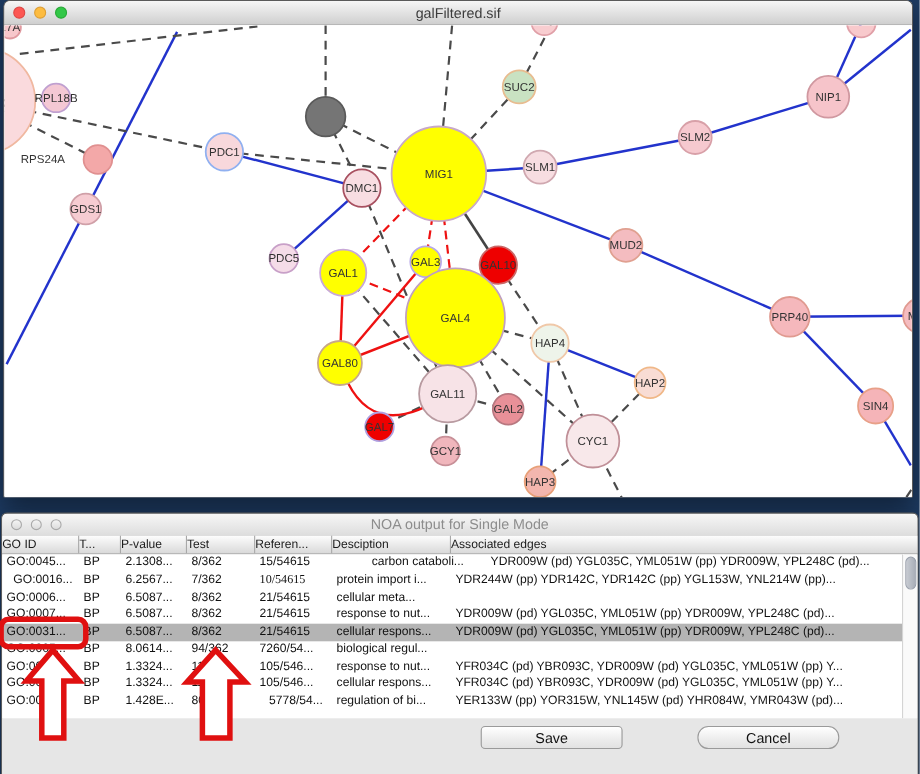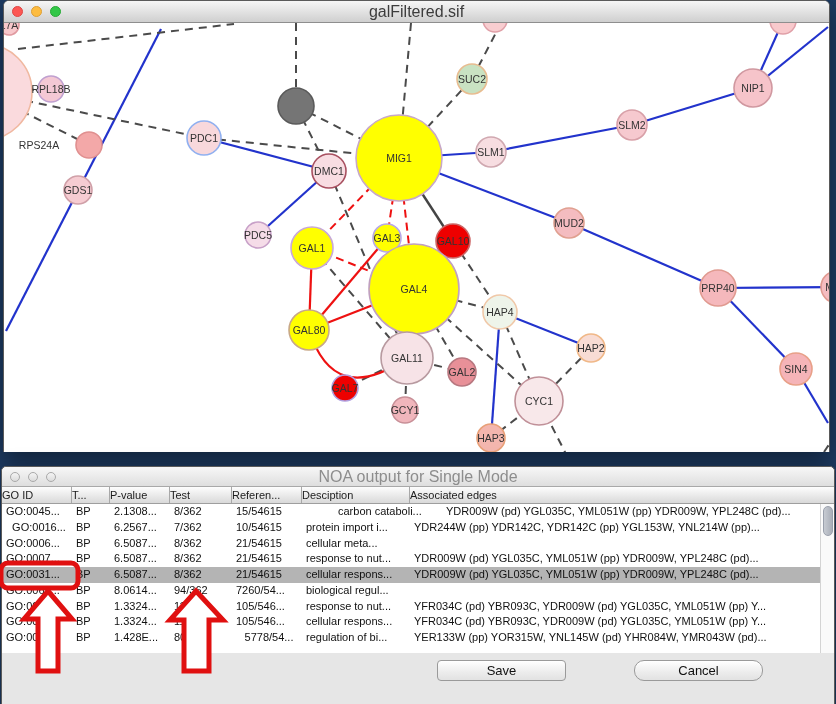--- a/index.html
+++ b/index.html
@@ -2,21 +2,21 @@
 <html><head>
 <meta charset="utf-8">
 <style>
   * { margin:0; padding:0; box-sizing:border-box; }
   html,body { width:836px; height:704px; overflow:hidden; }
   body { background:#1e3c64; font-family:"Liberation Sans", sans-serif; position:relative; }
 
   .window { position:absolute; background:#fff; border:1px solid #5a5a5a; box-shadow:0 8px 24px rgba(0,0,0,.45); }
   .titlebar { position:relative; height:22px; background:linear-gradient(#f6f6f6,#cfcfcf); border-bottom:1px solid #8e8e8e; border-radius:5px 5px 0 0; }
   .window { border-radius:6px 6px 0 0; }
-  .title { position:absolute; left:0; right:0; top:0; height:100%; display:flex; align-items:center; justify-content:center; font-size:16px; color:#3c3c3c; }
+  .title { position:absolute; left:0; right:0; top:0; height:100%; display:flex; align-items:center; justify-content:center; font-size:13px; color:#3c3c3c; }
   .title.inactive { color:#8d8d8d; }
   .tl-group { position:absolute; left:8px; top:0; height:100%; display:flex; align-items:center; gap:8px; z-index:2; }
   .tl { width:11px; height:11px; border-radius:50%; display:inline-block; }
 
   #net-window { left:3px; top:0; width:827px; height:452px; }
   #net-canvas { position:relative; width:825px; height:429px; background:#fff; overflow:hidden; }
   #net-svg { display:block; }
   .node-label { font-size:10.5px; fill:#333; }
 
   #noa-window { left:1px; top:466px; width:834px; height:240px; border-radius:5px 5px 0 0; }
@@ -199,21 +199,21 @@
         <div class="td" style="width: 62px;">8/362</div>
         <div class="td" style="width: 70px;">15/54615</div>
         <div class="td" style="width: 108px; margin-left: 32px;">carbon cataboli...</div>
         <div class="td" style="width: 413px;">YDR009W (pd) YGL035C, YML051W (pp) YDR009W, YPL248C (pd)...</div>
       </div>
       <div class="tr">
         <div class="td" style="width: 70px; text-align: center;">GO:0016...</div>
         <div class="td" style="width: 38px;">BP</div>
         <div class="td" style="width: 60px;">6.2567...</div>
         <div class="td" style="width: 62px;">7/362</div>
-        <div class="td" style="width: 70px;">10/54615</div>
+        <div class="td" style="width: 70px; font-family: Liberation Serif, serif;">10/54615</div>
         <div class="td" style="width: 108px;">protein import i...</div>
         <div class="td" style="width: 413px;">YDR244W (pp) YDR142C, YDR142C (pp) YGL153W, YNL214W (pp)...</div>
       </div>
       <div class="tr">
         <div class="td" style="width: 70px;">GO:0006...</div>
         <div class="td" style="width: 38px;">BP</div>
         <div class="td" style="width: 60px;">6.5087...</div>
         <div class="td" style="width: 62px;">8/362</div>
         <div class="td" style="width: 70px;">21/54615</div>
         <div class="td" style="width: 108px;">cellular meta...</div>

